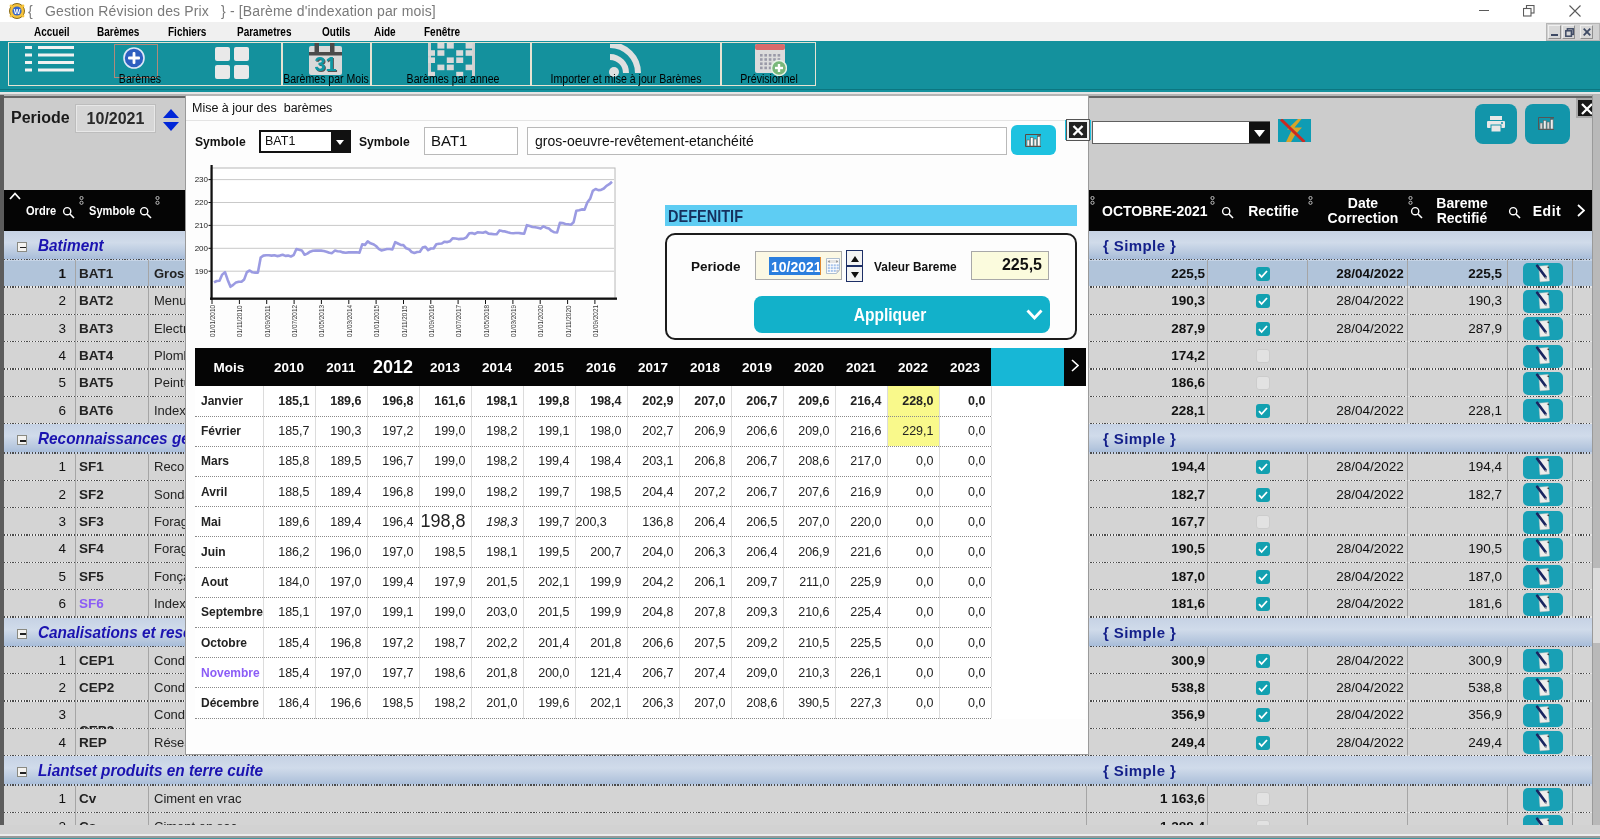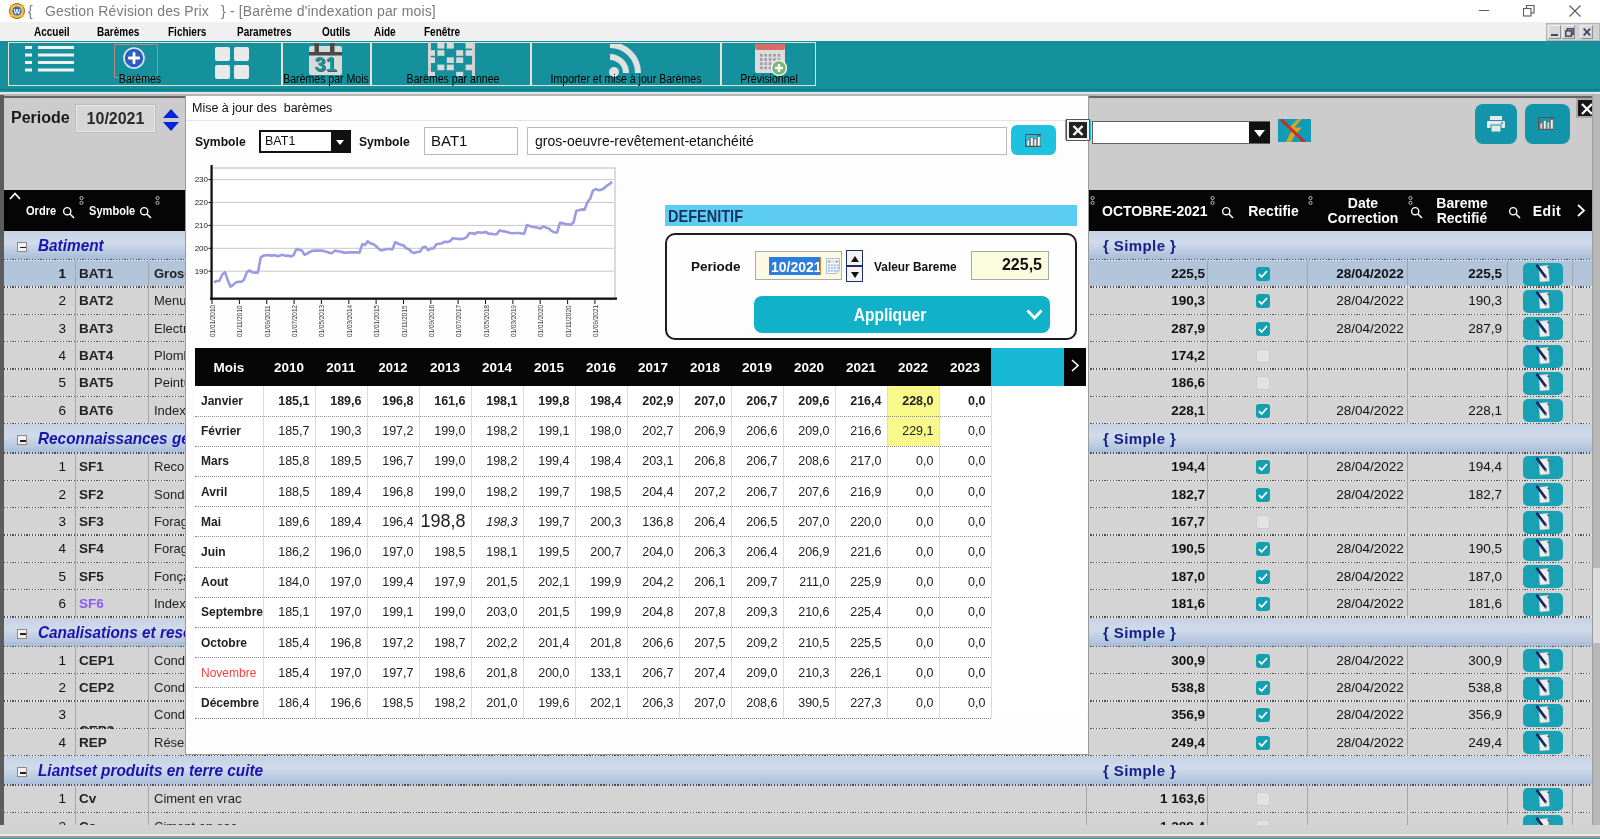--- a/index.html
+++ b/index.html
@@ -888,21 +888,21 @@
         <col style="width:52px;">
         <col style="width:52px;">
         <col style="width:73px;">
         <col style="width:22px;">
       </colgroup>
       <tbody>
         <tr style="height:38px;background:#050505;">
           <td style="color:#fff;font-weight:bold;font-size:13.5px;text-align:center;">Mois</td>
           <td style="color:#fff;font-weight:bold;font-size:13.5px;text-align:center;">2010</td>
           <td style="color:#fff;font-weight:bold;font-size:13.5px;text-align:center;">2011</td>
-          <td style="color:#fff;font-weight:bold;font-size:13px;text-align:center;">2012</td>
+          <td style="color:#fff;font-weight:bold;font-size:18px;text-align:center;">2012</td>
           <td style="color:#fff;font-weight:bold;font-size:13.5px;text-align:center;">2013</td>
           <td style="color:#fff;font-weight:bold;font-size:13.5px;text-align:center;">2014</td>
           <td style="color:#fff;font-weight:bold;font-size:13.5px;text-align:center;">2015</td>
           <td style="color:#fff;font-weight:bold;font-size:13.5px;text-align:center;">2016</td>
           <td style="color:#fff;font-weight:bold;font-size:13.5px;text-align:center;">2017</td>
           <td style="color:#fff;font-weight:bold;font-size:13.5px;text-align:center;">2018</td>
           <td style="color:#fff;font-weight:bold;font-size:13.5px;text-align:center;">2019</td>
           <td style="color:#fff;font-weight:bold;font-size:13.5px;text-align:center;">2020</td>
           <td style="color:#fff;font-weight:bold;font-size:13.5px;text-align:center;">2021</td>
           <td style="color:#fff;font-weight:bold;font-size:13.5px;text-align:center;">2022</td>
@@ -985,21 +985,21 @@
           <td colspan="2" style="border-bottom:1px solid #fff;border-left:1px solid #dcdcdc;"></td>
         </tr>
         <tr style="height:30.2px;background:#fff;">
           <td style="border-bottom:1px dotted #8a8a8a;font-size:12px;font-weight:bold;color:#222;padding-left:6px;white-space:nowrap;">Mai</td>
           <td style="border-bottom:1px dotted #8a8a8a;border-left:1px solid #dcdcdc;font-size:12.5px;color:#222;text-align:right;padding-right:5px;">189,6</td>
           <td style="border-bottom:1px dotted #8a8a8a;border-left:1px solid #dcdcdc;font-size:12.5px;color:#222;text-align:right;padding-right:5px;">189,4</td>
           <td style="border-bottom:1px dotted #8a8a8a;border-left:1px solid #dcdcdc;font-size:12.5px;color:#222;text-align:right;padding-right:5px;">196,4</td>
           <td style="border-bottom:1px dotted #8a8a8a;border-left:1px solid #dcdcdc;font-size:18px;color:#222;text-align:right;padding-right:5px;">198,8</td>
           <td style="border-bottom:1px dotted #8a8a8a;border-left:1px solid #dcdcdc;font-size:12.5px;color:#222;text-align:right;padding-right:5px;font-style:italic;">198,3</td>
           <td style="border-bottom:1px dotted #8a8a8a;border-left:1px solid #dcdcdc;font-size:12.5px;color:#222;text-align:right;padding-right:5px;">199,7</td>
-          <td style="border-bottom:1px dotted #8a8a8a;border-left:1px solid #dcdcdc;font-size:12.5px;color:#222;text-align:right;padding-right:5px;">200,3</td>
+          <td style="border-bottom:1px dotted #8a8a8a;border-left:1px solid #dcdcdc;font-size:12.5px;color:#222;text-align:left;padding-right:5px;">200,3</td>
           <td style="border-bottom:1px dotted #8a8a8a;border-left:1px solid #dcdcdc;font-size:12.5px;color:#222;text-align:right;padding-right:5px;">136,8</td>
           <td style="border-bottom:1px dotted #8a8a8a;border-left:1px solid #dcdcdc;font-size:12.5px;color:#222;text-align:right;padding-right:5px;">206,4</td>
           <td style="border-bottom:1px dotted #8a8a8a;border-left:1px solid #dcdcdc;font-size:12.5px;color:#222;text-align:right;padding-right:5px;">206,5</td>
           <td style="border-bottom:1px dotted #8a8a8a;border-left:1px solid #dcdcdc;font-size:12.5px;color:#222;text-align:right;padding-right:5px;">207,0</td>
           <td style="border-bottom:1px dotted #8a8a8a;border-left:1px solid #dcdcdc;font-size:12.5px;color:#222;text-align:right;padding-right:5px;">220,0</td>
           <td style="border-bottom:1px dotted #8a8a8a;border-left:1px solid #dcdcdc;font-size:12.5px;color:#222;text-align:right;padding-right:5px;">0,0</td>
           <td style="border-bottom:1px dotted #8a8a8a;border-left:1px solid #dcdcdc;font-size:12.5px;color:#222;text-align:right;padding-right:5px;">0,0</td>
           <td colspan="2" style="border-bottom:1px solid #fff;border-left:1px solid #dcdcdc;"></td>
         </tr>
         <tr style="height:30.2px;background:#fff;">
@@ -1068,28 +1068,28 @@
           <td style="border-bottom:1px dotted #8a8a8a;border-left:1px solid #dcdcdc;font-size:12.5px;color:#222;text-align:right;padding-right:5px;">206,6</td>
           <td style="border-bottom:1px dotted #8a8a8a;border-left:1px solid #dcdcdc;font-size:12.5px;color:#222;text-align:right;padding-right:5px;">207,5</td>
           <td style="border-bottom:1px dotted #8a8a8a;border-left:1px solid #dcdcdc;font-size:12.5px;color:#222;text-align:right;padding-right:5px;">209,2</td>
           <td style="border-bottom:1px dotted #8a8a8a;border-left:1px solid #dcdcdc;font-size:12.5px;color:#222;text-align:right;padding-right:5px;">210,5</td>
           <td style="border-bottom:1px dotted #8a8a8a;border-left:1px solid #dcdcdc;font-size:12.5px;color:#222;text-align:right;padding-right:5px;">225,5</td>
           <td style="border-bottom:1px dotted #8a8a8a;border-left:1px solid #dcdcdc;font-size:12.5px;color:#222;text-align:right;padding-right:5px;">0,0</td>
           <td style="border-bottom:1px dotted #8a8a8a;border-left:1px solid #dcdcdc;font-size:12.5px;color:#222;text-align:right;padding-right:5px;">0,0</td>
           <td colspan="2" style="border-bottom:1px solid #fff;border-left:1px solid #dcdcdc;"></td>
         </tr>
         <tr style="height:30.2px;background:#fff;">
-          <td style="border-bottom:1px dotted #8a8a8a;font-size:12px;font-weight:normal;color:#ef4444;padding-left:6px;white-space:nowrap;">Novembre</td>
+          <td style="border-bottom:1px dotted #8a8a8a;font-size:12px;font-weight:bold;color:#8b5cf6;padding-left:6px;white-space:nowrap;">Novembre</td>
           <td style="border-bottom:1px dotted #8a8a8a;border-left:1px solid #dcdcdc;font-size:12.5px;color:#222;text-align:right;padding-right:5px;">185,4</td>
           <td style="border-bottom:1px dotted #8a8a8a;border-left:1px solid #dcdcdc;font-size:12.5px;color:#222;text-align:right;padding-right:5px;">197,0</td>
           <td style="border-bottom:1px dotted #8a8a8a;border-left:1px solid #dcdcdc;font-size:12.5px;color:#222;text-align:right;padding-right:5px;">197,7</td>
           <td style="border-bottom:1px dotted #8a8a8a;border-left:1px solid #dcdcdc;font-size:12.5px;color:#222;text-align:right;padding-right:5px;">198,6</td>
           <td style="border-bottom:1px dotted #8a8a8a;border-left:1px solid #dcdcdc;font-size:12.5px;color:#222;text-align:right;padding-right:5px;">201,8</td>
           <td style="border-bottom:1px dotted #8a8a8a;border-left:1px solid #dcdcdc;font-size:12.5px;color:#222;text-align:right;padding-right:5px;">200,0</td>
-          <td style="border-bottom:1px dotted #8a8a8a;border-left:1px solid #dcdcdc;font-size:12.5px;color:#222;text-align:right;padding-right:5px;">133,1</td>
+          <td style="border-bottom:1px dotted #8a8a8a;border-left:1px solid #dcdcdc;font-size:12.5px;color:#222;text-align:right;padding-right:5px;">121,4</td>
           <td style="border-bottom:1px dotted #8a8a8a;border-left:1px solid #dcdcdc;font-size:12.5px;color:#222;text-align:right;padding-right:5px;">206,7</td>
           <td style="border-bottom:1px dotted #8a8a8a;border-left:1px solid #dcdcdc;font-size:12.5px;color:#222;text-align:right;padding-right:5px;">207,4</td>
           <td style="border-bottom:1px dotted #8a8a8a;border-left:1px solid #dcdcdc;font-size:12.5px;color:#222;text-align:right;padding-right:5px;">209,0</td>
           <td style="border-bottom:1px dotted #8a8a8a;border-left:1px solid #dcdcdc;font-size:12.5px;color:#222;text-align:right;padding-right:5px;">210,3</td>
           <td style="border-bottom:1px dotted #8a8a8a;border-left:1px solid #dcdcdc;font-size:12.5px;color:#222;text-align:right;padding-right:5px;">226,1</td>
           <td style="border-bottom:1px dotted #8a8a8a;border-left:1px solid #dcdcdc;font-size:12.5px;color:#222;text-align:right;padding-right:5px;">0,0</td>
           <td style="border-bottom:1px dotted #8a8a8a;border-left:1px solid #dcdcdc;font-size:12.5px;color:#222;text-align:right;padding-right:5px;">0,0</td>
           <td colspan="2" style="border-bottom:1px solid #fff;border-left:1px solid #dcdcdc;"></td>
         </tr>
         <tr style="height:30.2px;background:#fff;">

